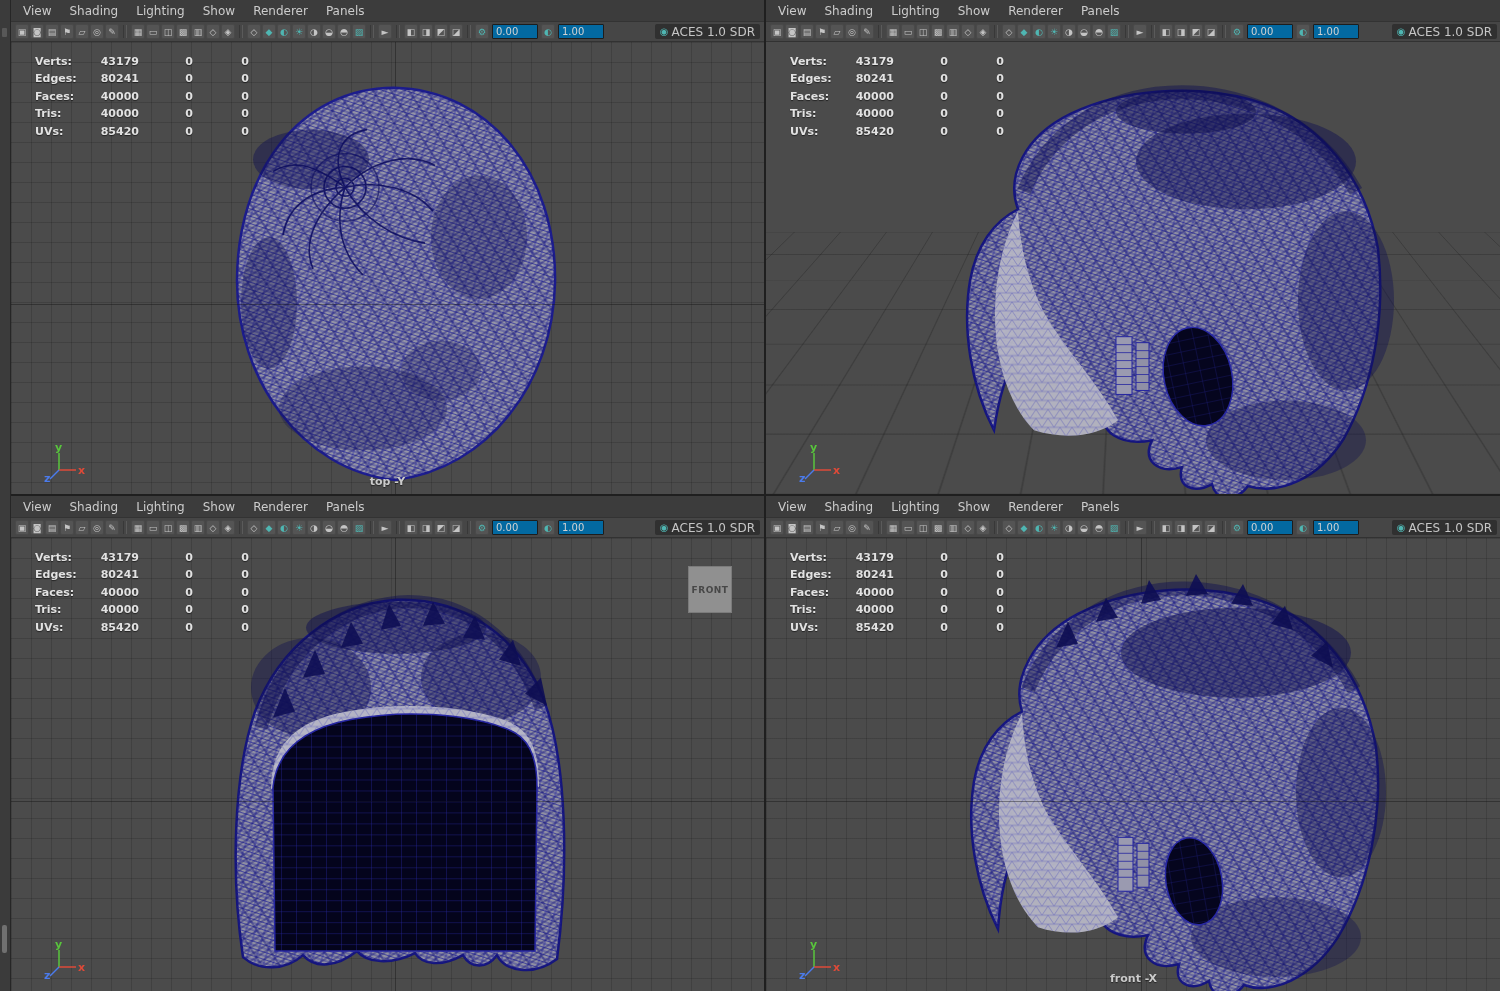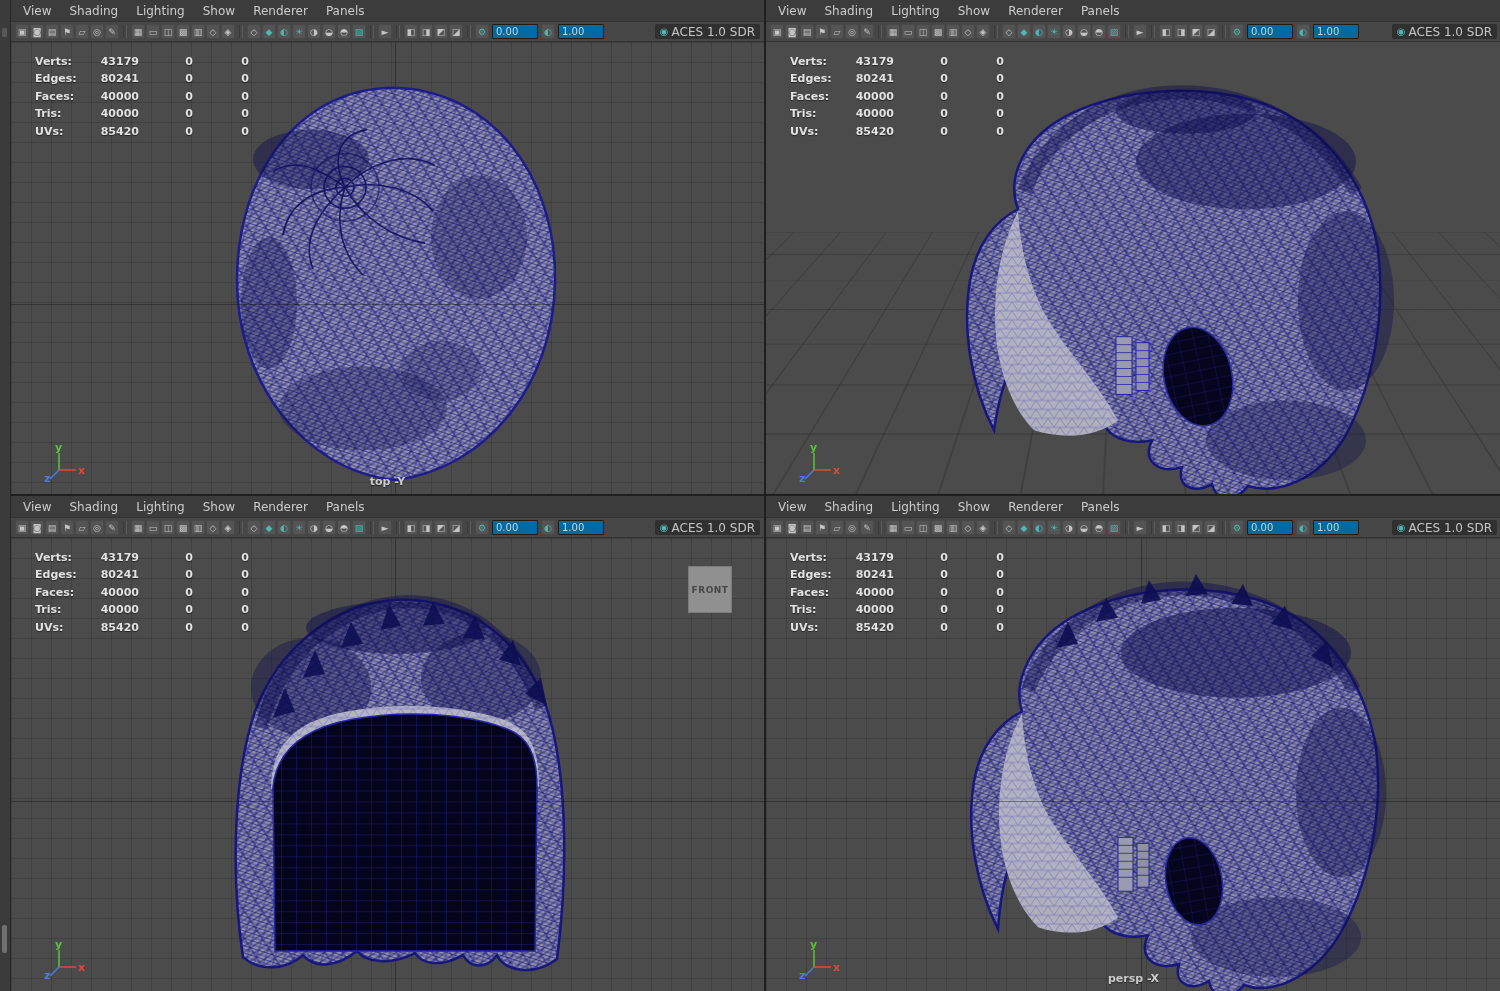--- a/index.html
+++ b/index.html
@@ -519,18 +519,18 @@
             <span class="hcell c3">0</span>
           </div>
         <svg class="axis" viewBox="0 0 42 40">
           <line x1="16" y1="28" x2="16" y2="11" stroke="#58c43c" stroke-width="1.5"></line>
           <line x1="16" y1="28" x2="33" y2="28" stroke="#de4a38" stroke-width="1.5"></line>
           <line x1="16" y1="28" x2="7" y2="37" stroke="#4b7bec" stroke-width="1.5"></line>
           <text x="12" y="9" fill="#58c43c">y</text>
           <text x="35" y="32" fill="#de4a38">x</text>
           <text x="1" y="40" fill="#4b7bec">z</text>
         </svg>
-        <div class="vlabel">persp -X</div>
+        <div class="vlabel">front -X</div>
       </div>
     </div>
 
   </div>
 </div>
 
 </body></html>

